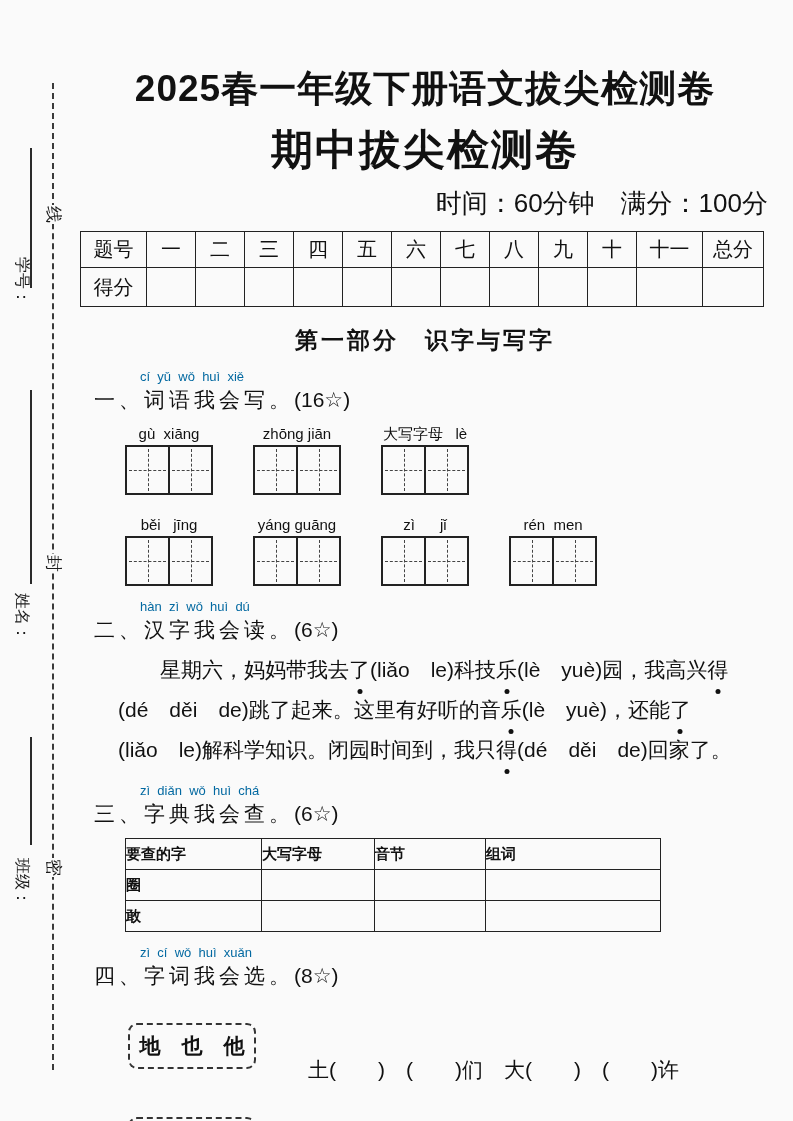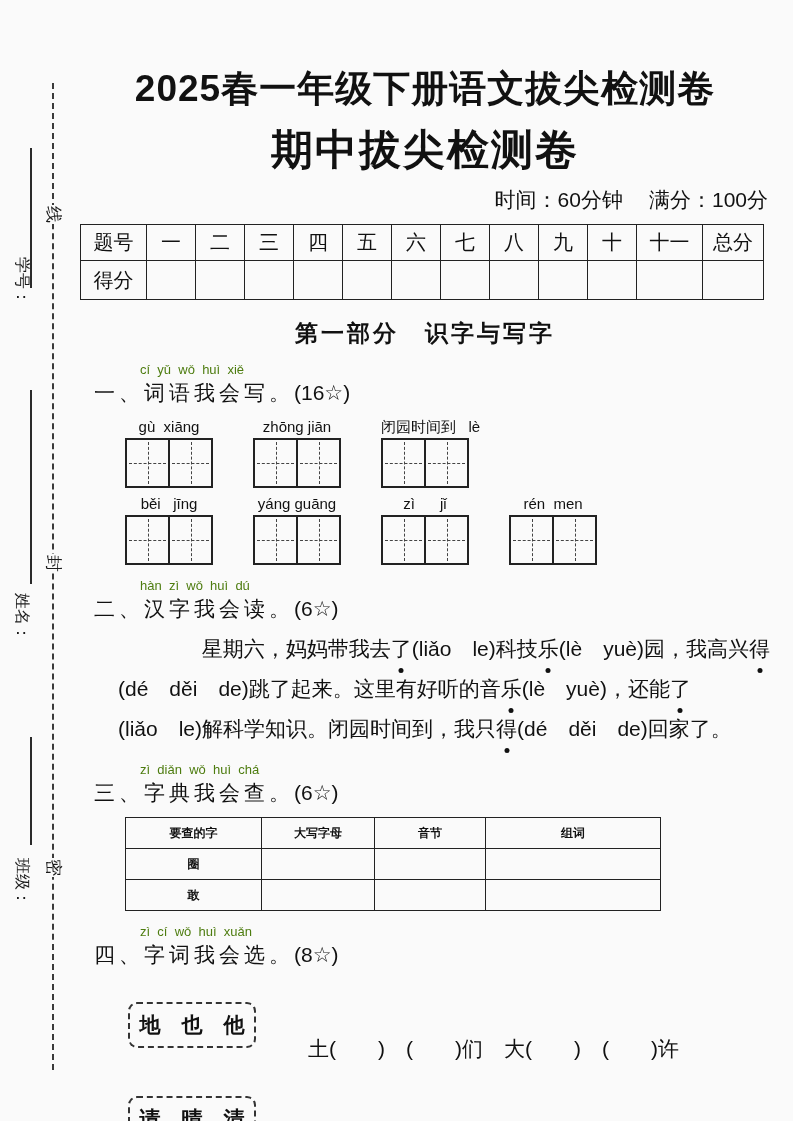--- a/index.html
+++ b/index.html
@@ -26,60 +26,60 @@
     position:absolute;left:-13px;width:70px;text-align:center;
     font-size:16px;color:#1a1a1a;line-height:20px;
     transform:rotate(90deg);white-space:pre;
   }
   .sf-1{top:271px;} .sf-2{top:607px;} .sf-3{top:872px;}
 
   
   .main{position:absolute;left:80px;top:0;width:690px;}
   .title{font-size:37px;font-weight:bold;text-align:center;margin:64px 0 0;letter-spacing:1px;}
   .subtitle{font-size:42px;font-weight:bold;text-align:center;margin:8px 0 0;letter-spacing:2px;}
-  .meta{text-align:right;font-size:21px;margin-top:8px;padding-right:2px;}
+  .meta{text-align:right;font-size:26px;margin-top:8px;padding-right:2px;}
   .meta .gap{display:inline-block;width:26px;}
 
   table{border-collapse:collapse;table-layout:fixed;}
   .score-table{margin-top:10px;width:683px;}
   .score-table td{border:1.5px solid #222;text-align:center;font-size:20px;padding:1px;}
   .score-table tr.st-head td{height:33px;}
   .score-table tr.st-score td{height:36px;}
 
   .part-title{margin-top:18px;text-align:center;font-size:23px;font-weight:bold;letter-spacing:3px;}
 
   .section{margin-top:14px;}
-  .sec-pinyin{font-size:13px;margin-left:60px;line-height:14px;white-space:pre;color:#4d7c0f;}
+  .sec-pinyin{font-size:13px;margin-left:60px;line-height:14px;white-space:pre;color:#0369a1;}
   .sec-line{margin-left:14px;margin-top:2px;font-size:21px;font-weight:normal;}
   .sec-zh{letter-spacing:4px;}
   .sec-pts{letter-spacing:0;}
 
   
   .word-rows{margin:12px 0 0 45px;}
   .word-row{display:flex;gap:40px;margin-top:0;}
-  .word-row + .word-row{margin-top:8px;}
+  .word-row + .word-row{margin-top:22px;}
   .word-block{width:88px;}
   .wb-pinyin{font-size:15px;text-align:center;white-space:pre;margin-bottom:3px;line-height:16px;}
   .tian-grid{display:flex;border:2px solid #222;width:88px;height:50px;box-sizing:border-box;background:#fff0;}
   .t-cell{position:relative;flex:1;}
   .t-cell + .t-cell{border-left:2px solid #222;}
   .t-cell::before{content:"";position:absolute;left:50%;top:2px;bottom:2px;border-left:1px dashed #444;}
   .t-cell::after{content:"";position:absolute;top:50%;left:2px;right:2px;border-top:1px dashed #444;}
 
   
   .passage{margin-left:38px;margin-top:6px;font-size:21px;line-height:40px;}
   .psg-line{white-space:pre;}
-  .psg-line.indent{padding-left:42px;text-align:right;}
+  .psg-line.indent{padding-left:42px;}
   .dot-char{position:relative;display:inline-block;}
   .dot-char::after{content:"";position:absolute;left:50%;bottom:-4px;transform:translateX(-50%);
     width:5px;height:5px;border-radius:50%;background:#111;}
 
   
   .dict-table{margin:10px 0 0 45px;width:535px;}
-  .dict-table td{border:1.5px solid #222;text-align:center;font-size:12px;height:30px;padding:0;}
+  .dict-table td{border:1.5px solid #222;text-align:left;font-size:15px;height:30px;padding:0;}
   .dict-table .dt-head td{font-weight:bold;}
   .dict-table .dt-char{font-weight:bold;}
 
   
   .choose-row{display:flex;align-items:center;margin-left:48px;margin-top:18px;}
   .choice-box{
     box-sizing:border-box;width:128px;height:46px;border:2px dashed #333;border-radius:9px;
     display:flex;align-items:center;justify-content:center;
     font-size:21px;font-weight:bold;white-space:pre;flex:none;
   }
@@ -176,21 +176,21 @@
               </div>
             </div>
             <div class="word-block">
               <div class="wb-pinyin">zhōng jiān</div>
               <div class="tian-grid">
                 <div class="t-cell"></div>
                 <div class="t-cell"></div>
               </div>
             </div>
             <div class="word-block">
-              <div class="wb-pinyin">闭园时间到   lè</div>
+              <div class="wb-pinyin">大写字母   lè</div>
               <div class="tian-grid">
                 <div class="t-cell"></div>
                 <div class="t-cell"></div>
               </div>
             </div>
           </div>
           <div class="word-row">
             <div class="word-block">
               <div class="wb-pinyin">běi   jīng</div>
               <div class="tian-grid">

